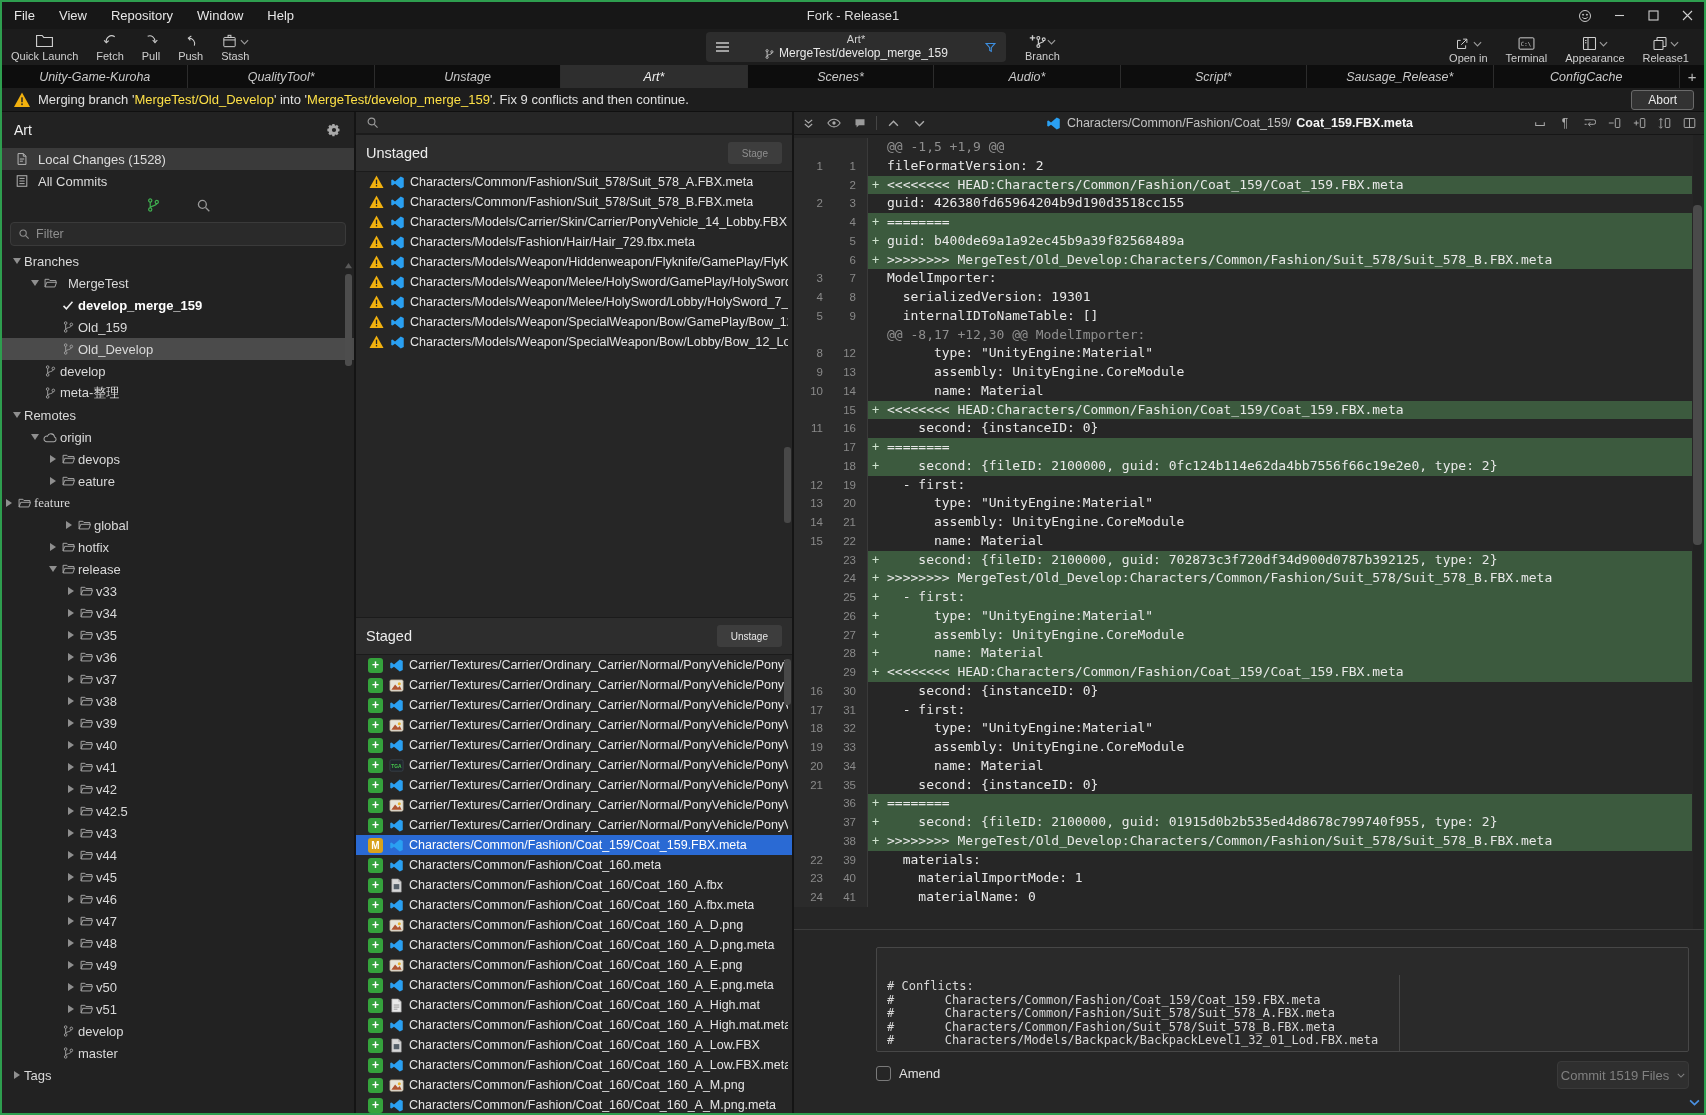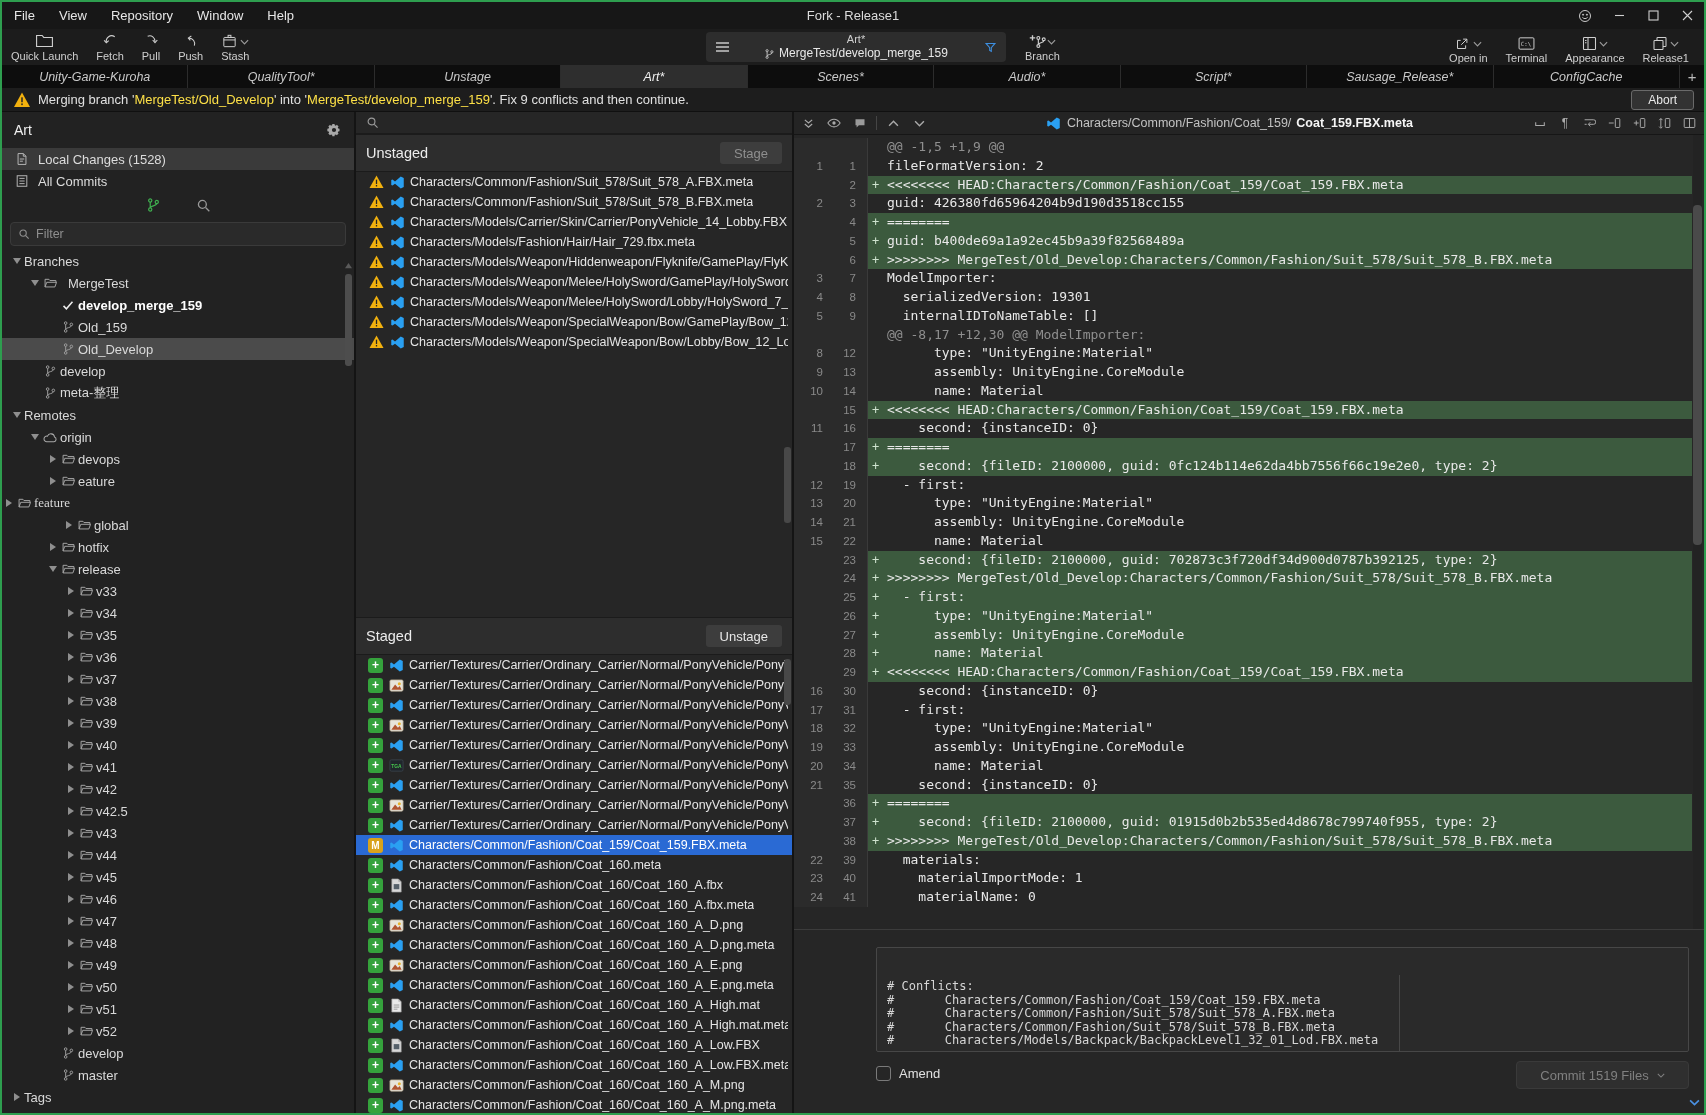--- a/index.html
+++ b/index.html
@@ -60,21 +60,21 @@
   .trow.sel{background:#4b4b4b;}
   .trow.bold{font-weight:bold;color:#fff;}
   .tarrow{width:14px;flex:0 0 14px;display:flex;justify-content:center;color:#8f8f8f;font-size:9px;}
   #sb-scroll{position:absolute;right:2px;top:148px;width:7px;bottom:0;}
   #sb-thumb{position:absolute;top:14px;width:7px;height:92px;background:#4d4d4d;border-radius:3px;}
 
   
   #search-row{height:22px;border-bottom:1px solid #1b1b1b;display:flex;align-items:center;padding:0 8px;}
   .sec-header{height:38px;background:#2d2d2d;border-bottom:1px solid #1b1b1b;border-top:1px solid #1b1b1b;display:flex;align-items:center;padding:0 10px;}
   .sec-title{font-size:14.5px;color:#ececec;flex:1;}
-  .sec-btn{height:22px;padding:0 14px;background:#3d3d3d;border-radius:3px;font-size:13px;display:flex;align-items:center;}
+  .sec-btn{height:22px;padding:0 14px;background:#3d3d3d;border-radius:3px;font-size:10px;display:flex;align-items:center;}
   .sec-btn.disabled{color:#8f8f8f;}
   .sec-btn.enabled{color:#e8e8e8;}
   #unstaged-list{height:445px;position:relative;}
   .frow{height:20px;display:flex;align-items:center;padding:0 4px 0 12px;gap:5px;white-space:nowrap;overflow:hidden;font-size:12.5px;color:#e5e5e5;}
   .frow .flabel{overflow:hidden;text-overflow:clip;white-space:nowrap;}
   .frow.sel{background:#2a6ad4;color:#fff;}
   .st-add{width:15px;height:15px;flex:0 0 15px;border-radius:3px;background:#35a23c;color:#fff;
           font-weight:bold;font-size:12px;line-height:15px;text-align:center;}
   .st-mod{width:15px;height:15px;flex:0 0 15px;border-radius:3px;background:#d9a21b;color:#fff;
           font-weight:bold;font-size:10px;line-height:15px;text-align:center;}
@@ -105,21 +105,21 @@
   
   #commit{position:absolute;left:0;right:0;bottom:0;height:184px;border-top:1px solid #3c3c3c;background:#262626;}
   #commit-box{position:absolute;left:82px;right:15px;top:17px;height:105px;border:1px solid #474747;background:#2a2a2a;border-radius:2px;}
   #commit-subject-row{height:27px;border-bottom:1px solid #474747;display:flex;align-items:center;padding:0 48px 0 10px;}
   #commit-subject{flex:1;font-size:13px;color:#ececec;white-space:nowrap;overflow:hidden;}
   #commit-counter{color:#9a9a9a;font-size:12px;}
   #commit-body{position:absolute;top:27px;bottom:0;left:0;width:523px;border-right:1px solid #474747;padding:5px 10px;overflow:hidden;}
   .cb-line{font-size:12px;line-height:13.5px;color:#d6d6d6;white-space:pre;}
   #amend-row{position:absolute;left:82px;top:136px;display:flex;align-items:center;gap:8px;}
   #amend-box{width:15px;height:15px;border:1px solid #7a7a7a;border-radius:3px;background:transparent;}
-  #commit-btn{position:absolute;right:15px;top:131px;width:173px;height:28px;background:#2f2f2f;border:1px solid #3a3a3a;border-radius:4px;color:#808080;font-size:13px;display:flex;align-items:center;justify-content:center;gap:8px;}
+  #commit-btn{position:absolute;right:15px;top:131px;width:132px;height:28px;background:#2f2f2f;border:1px solid #3a3a3a;border-radius:4px;color:#808080;font-size:13px;display:flex;align-items:center;justify-content:center;gap:8px;}
   #commit-desc-chev{position:absolute;right:4px;bottom:4px;color:#4a90e2;}
 
   svg{flex:none;}
 </style>
 </head>
 <body>
 
 <div id="app">
 
   <div id="menubar">
@@ -856,34 +856,20 @@
               </svg>
             </span>
             <span class="ic">
               <svg width="15" height="14" viewBox="0 0 16 16" fill="none" stroke="#a8a8a8" stroke-width="1.1">
                 <path d="M1.8 12.5V3.8h4.4l1.2 1.4h6.8v2"></path>
                 <path d="M1.8 12.5l1.9-5.3h11.2l-1.9 5.3z"></path>
               </svg>
             </span>
             <span style="margin-left: 2px;">v51</span>
           </div>
-          <div class="trow" style="padding-left: 62px;">
-            <span class="tarrow">
-              <svg width="6" height="8" viewBox="0 0 6 8">
-                <path d="M0 0v8l6-4z" fill="#8f8f8f"></path>
-              </svg>
-            </span>
-            <span class="ic">
-              <svg width="15" height="14" viewBox="0 0 16 16" fill="none" stroke="#a8a8a8" stroke-width="1.1">
-                <path d="M1.8 12.5V3.8h4.4l1.2 1.4h6.8v2"></path>
-                <path d="M1.8 12.5l1.9-5.3h11.2l-1.9 5.3z"></path>
-              </svg>
-            </span>
-            <span style="margin-left: 2px;">v52</span>
-          </div>
           <div class="trow" style="padding-left: 44px;">
             <span class="tarrow"></span>
             <span class="ic">
               <svg width="13" height="14" viewBox="0 0 16 16" fill="none" stroke="#9e9e9e" stroke-width="1.2">
                 <circle cx="4.5" cy="3.2" r="1.6"></circle>
                 <circle cx="4.5" cy="12.8" r="1.6"></circle>
                 <circle cx="11.5" cy="4.8" r="1.6"></circle>
                 <path d="M4.5 4.8v6.4M11.5 6.4c0 2.8-7 2-7 4.6"></path>
               </svg>
             </span>

